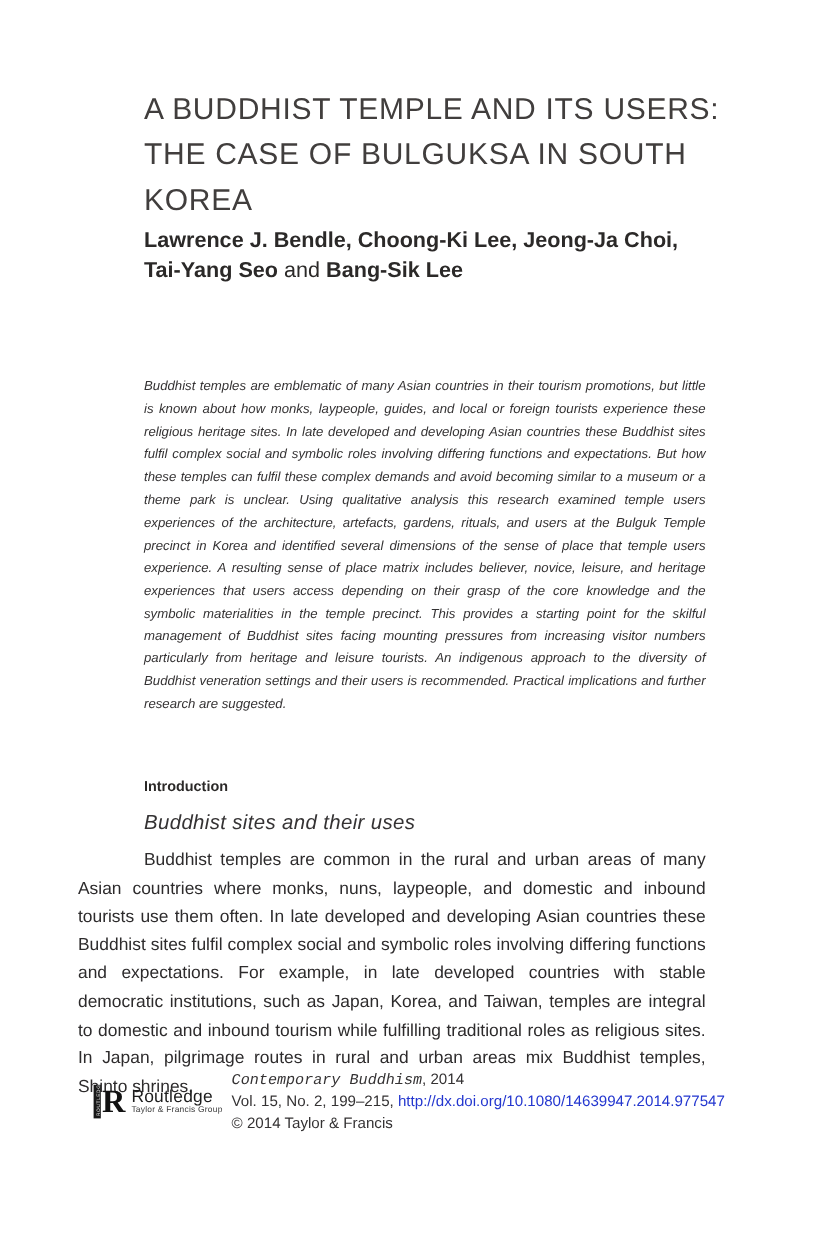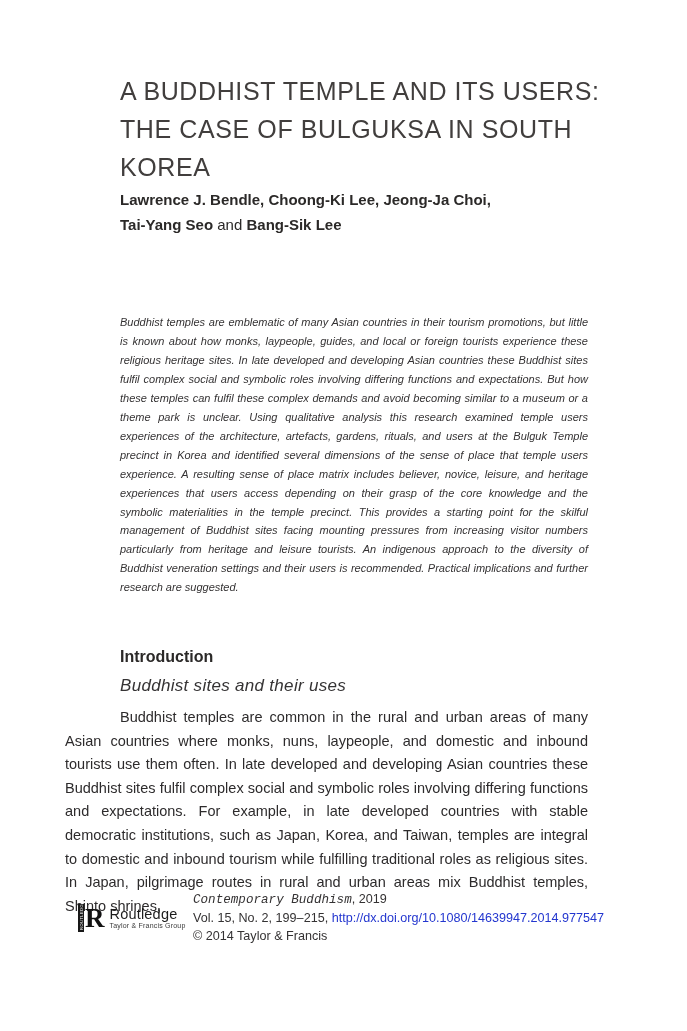--- a/index.html
+++ b/index.html
@@ -27,42 +27,42 @@
     letter-spacing: 0.6px;
     color: #413e3d;
     margin-top: 25px;
   }
   .title .line { white-space: nowrap; }
   .authors {
     position: absolute;
     left: 120px;
     top: 188px;
     width: 470px;
-    font-size: 15px;
+    font-size: 18px;
     line-height: 24.5px;
     font-weight: 700;
     color: #2b2928;
   }
   .authors .regular { font-weight: 400; }
   .abstract {
     position: absolute;
     left: 120px;
     top: 313px;
     width: 468px;
     font-size: 11px;
     line-height: 18.95px;
     font-style: italic;
     text-align: justify;
     color: #343233;
   }
   .section-heading {
     position: absolute;
     left: 120px;
     top: 648px;
-    font-size: 16px;
+    font-size: 12px;
     font-weight: 700;
     color: #2b2928;
   }
   .subsection-heading {
     position: absolute;
     left: 120px;
     top: 676px;
     font-size: 17px;
     font-style: italic;
     font-weight: 400;
@@ -188,19 +188,19 @@
           <span>ROUTLEDGE</span>
         </div>
         <div class="logo-r">R</div>
       </div>
       <div class="logo-text">
         <div class="logo-name">Routledge</div>
         <div class="logo-group">Taylor &amp; Francis Group</div>
       </div>
     </div>
     <div class="journal-info">
-      <div><span class="journal-name">Contemporary Buddhism</span><span>, 2019</span></div>
+      <div><span class="journal-name">Contemporary Buddhism</span><span>, 2014</span></div>
       <div><span>Vol. 15, No. 2, 199–215, </span><a href="#" class="doi-link">http://dx.doi.org/10.1080/14639947.2014.977547</a></div>
       <div>© 2014 Taylor &amp; Francis</div>
     </div>
   </div>
 
 </div>
 
 </body></html>

